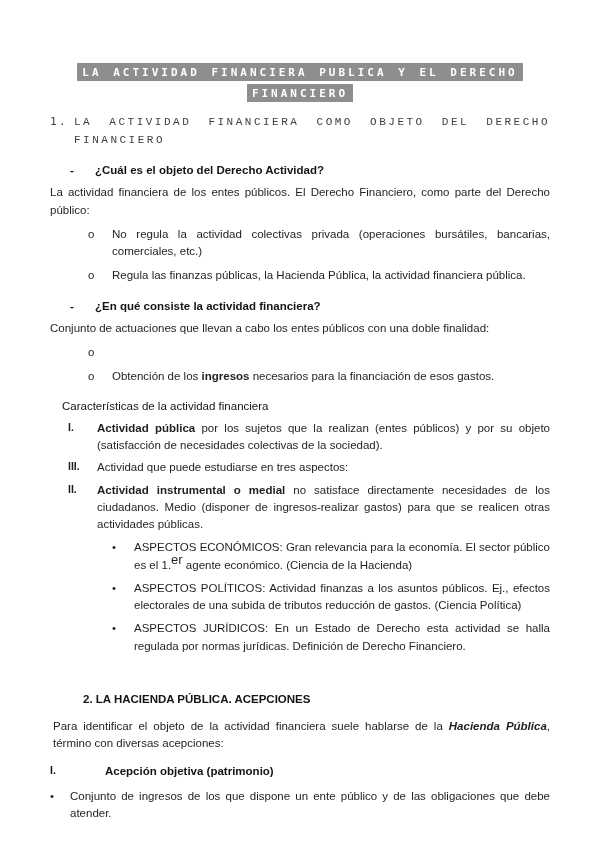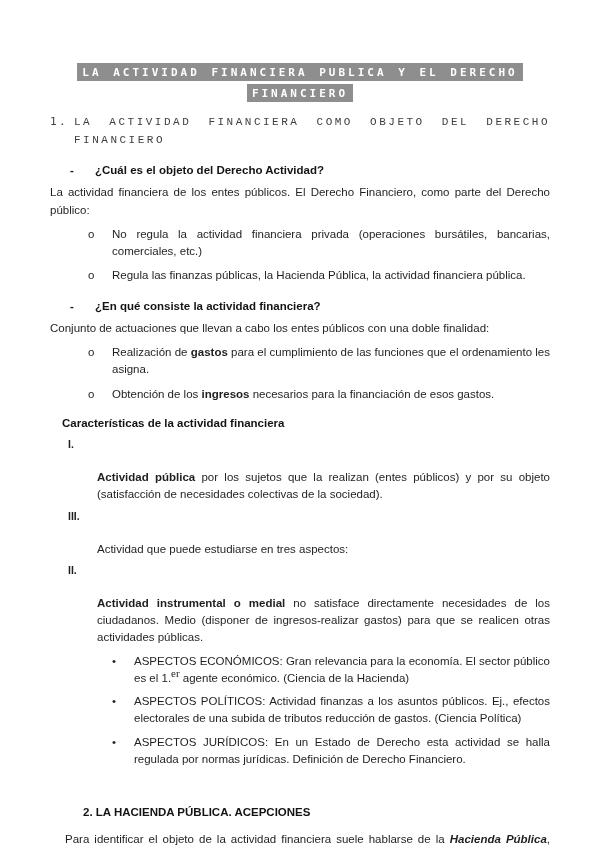--- a/index.html
+++ b/index.html
@@ -33,48 +33,48 @@
     letter-spacing:2.5px; line-height:18px; color:#3e3e3e;
   }
   .h1num { flex:none; width:24px; }
   .h1text { flex:1; text-align:justify;font-family:Liberation Mono, monospace; }
   
   .qrow { display:flex; font-weight:bold; margin:13px 0 5px 0; color:#141414; }
   .qdash { flex:none; width:25px; margin-left:20px; }
   .qtext { flex:1; }
   
   .para { text-align:justify; margin:3px 0 5px 0; }
-  .para-ind { margin-left:15px; }
+  .para-ind { margin-left:3px; }
   
   .obul { display:flex; margin:7px 0; }
   .omark { flex:none; width:24px; margin-left:38px; }
   .obody { flex:1; text-align:justify; }
   
-  .subhead { font-weight:bold; margin:12px 0 0 12px; color:#141414; }
+  .subhead { font-weight:normal; margin:12px 0 0 12px; color:#141414; }
   
   .roman { display:flex; margin:5px 0; }
   .rnum { flex:none; width:29px; margin-left:18px; font-weight:bold; font-size:10.5px; }
-  .rbody { flex:1; text-align:justify;margin-top:32px; }
+  .rbody { flex:1; text-align:justify; }
   
   .subbul { display:flex; margin:6px 0; }
   .submark { flex:none; width:22px; margin-left:62px; }
   .subbody { flex:1; text-align:justify; }
   
   .sec2head { font-weight:bold; margin:36px 0 10px 33px; color:#141414; }
   
   .roman2 { display:flex; margin:10px 0 8px 0; font-weight:bold; color:#141414; }
   .rnum2 { flex:none; width:55px; font-size:10.5px; }
   
   .bul2 { display:flex; margin:6px 0; }
   .b2mark { flex:none; width:20px; }
   .b2body { flex:1; text-align:justify; }
   .b { font-weight:bold; }
   .u { }
   .bi { font-weight:bold; font-style:italic; }
-  sup.sp { font-size:11px; vertical-align:super; line-height:0;font-family:Liberation Serif, serif; }
+  sup.sp { font-size:13px; vertical-align:super; line-height:0; }
 </style>
 </head>
 <body>
 
 <div class="page">
 
 
   <div class="hl-heading">
     <span class="hl">LA ACTIVIDAD FINANCIERA PUBLICA Y EL DERECHO FINANCIERO</span>
   </div>
@@ -86,38 +86,37 @@
 
   <div class="qrow">
     <span class="qdash">-</span>
     <span class="qtext">¿Cuál es el objeto del Derecho Actividad?</span>
   </div>
 
   <div class="para">La actividad financiera de los entes públicos. El Derecho Financiero, como parte del Derecho público:</div>
 
   <div class="obul">
     <span class="omark">o</span>
-    <span class="obody">No regula la actividad financiera privada (operaciones bursátiles, bancarias, comerciales, etc.)</span>
+    <span class="obody">No regula la actividad colectivas privada (operaciones bursátiles, bancarias, comerciales, etc.)</span>
   </div>
 
   <div class="obul">
     <span class="omark">o</span>
     <span class="obody"><span>Regula las </span><span class="u">finanzas públicas</span><span>, la </span><span class="u">Hacienda Pública</span><span>, la </span><span class="u">actividad financiera pública</span><span>.</span></span>
   </div>
 
   <div class="qrow">
     <span class="qdash">-</span>
     <span class="qtext">¿En qué consiste la actividad financiera?</span>
   </div>
 
   <div class="para">Conjunto de actuaciones que llevan a cabo los entes públicos con una doble finalidad:</div>
 
   <div class="obul">
     <span class="omark">o</span>
-    <span class="obody"><span>Realización de </span><span class="b">gastos</span><span> para el cumplimiento de las funciones que el ordenamiento les asigna.</span></span>
   </div>
 
   <div class="obul">
     <span class="omark">o</span>
     <span class="obody"><span>Obtención de los </span><span class="b">ingresos</span><span> necesarios para la financiación de esos gastos.</span></span>
   </div>
 
   <div class="subhead">Características de la actividad financiera</div>
 
   <div class="roman">

